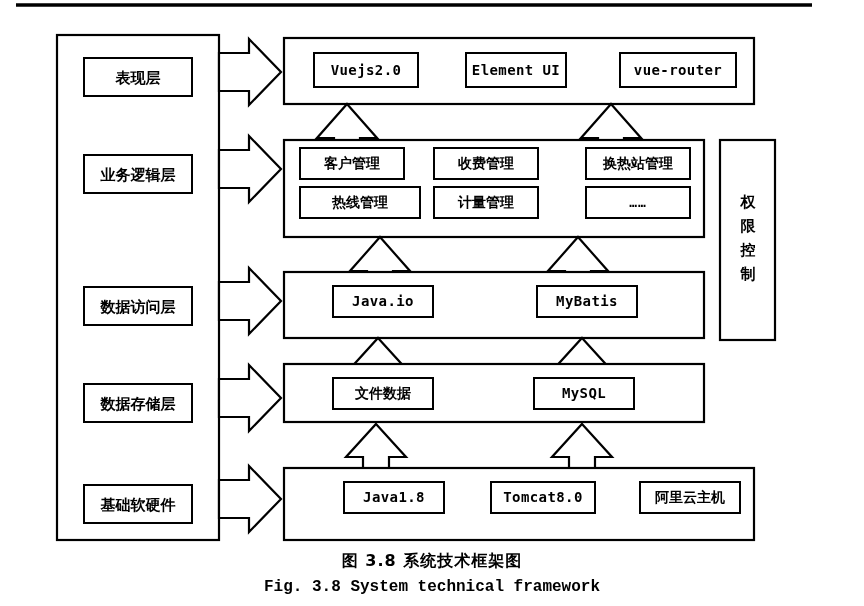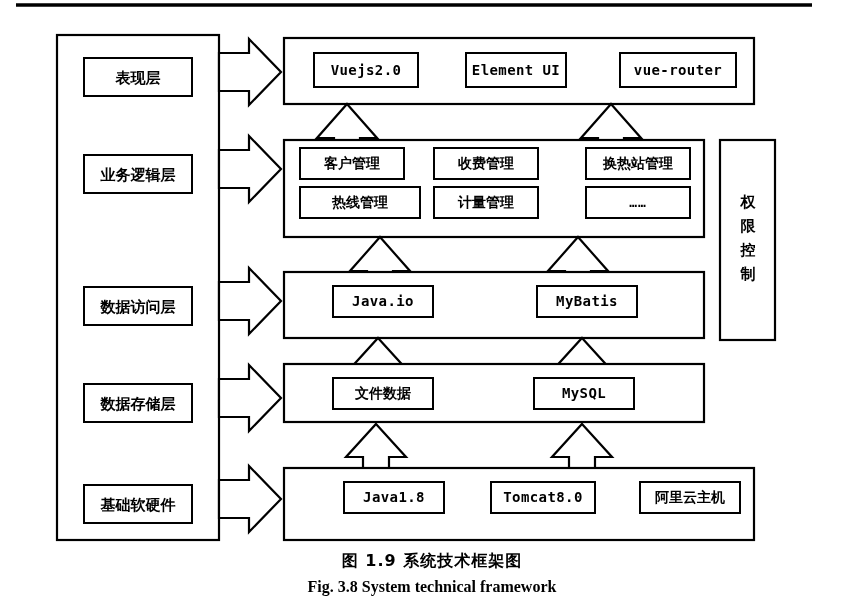--- a/index.html
+++ b/index.html
@@ -98,21 +98,21 @@
   }
   .caption-cn {
     font-family: "DejaVu Sans", "Liberation Sans", sans-serif;
     font-size: 16px;
     font-weight: 700;
     letter-spacing: 1px;
     line-height: 26px;
     color: #000000;
   }
   .caption-en {
-    font-family: Liberation Serif, serif;
+    font-family: Liberation Mono, monospace;
     font-size: 16px;
     font-weight: 700;
     line-height: 26px;
     color: #000000;
   }
 </style>
 </head>
 <body>
 
 <div id="figure-root">
@@ -215,16 +215,16 @@
 
     <rect class="leafbox" x="491" y="482" width="104" height="31"></rect>
     <text class="t-mono" x="543" y="498">Tomcat8.0</text>
 
     <rect class="leafbox" x="640" y="482" width="100" height="31"></rect>
     <text class="t-cjk-sm" x="690" y="498">阿里云主机</text>
 
   </svg>
 
   <div class="caption-wrap">
-    <div class="caption-cn">图 1.9  系统技术框架图</div>
+    <div class="caption-cn">图 3.8  系统技术框架图</div>
     <div class="caption-en">Fig. 3.8 System technical framework</div>
   </div>
 </div>
 
 </body></html>

